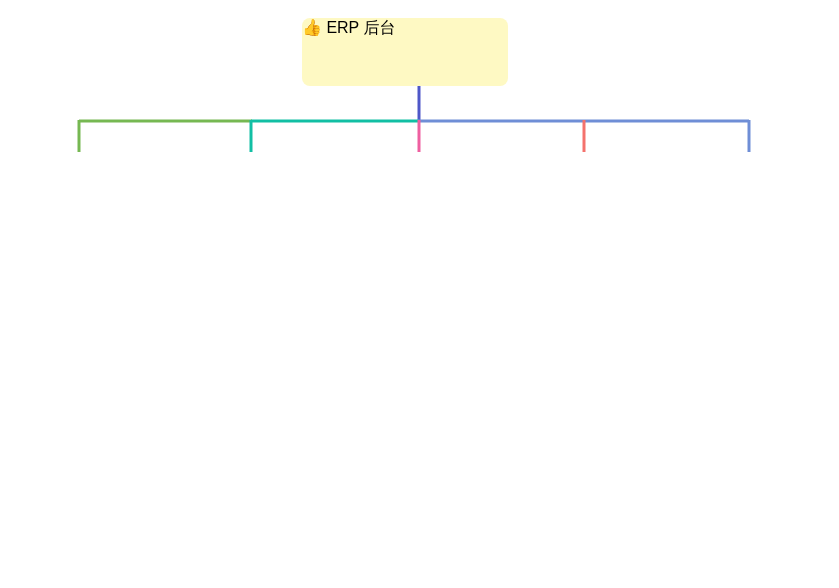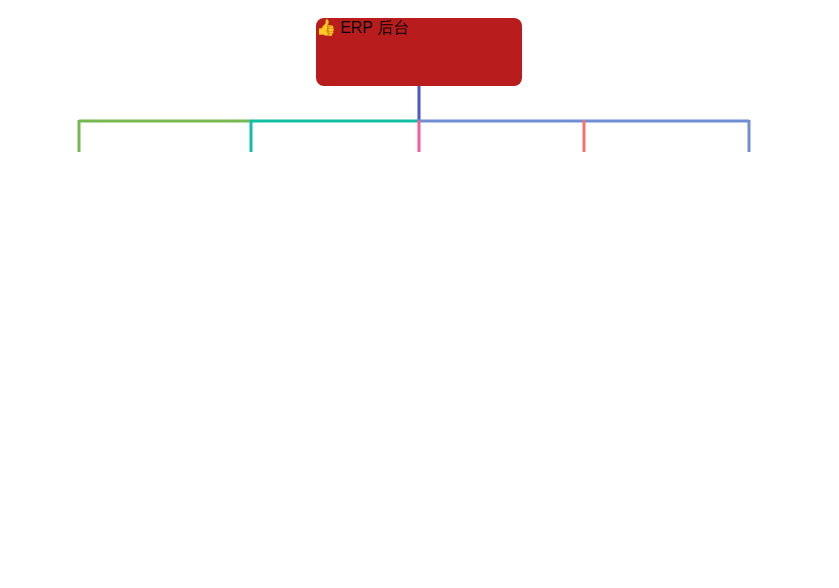--- a/index.html
+++ b/index.html
@@ -11,25 +11,25 @@
     width: 839px;
     height: 588px;
     position: relative;
     font-family: "Liberation Sans", "DejaVu Sans", sans-serif;
     overflow: hidden;
   }
 
   
   #title-card {
     position: absolute;
-    left: 316px;
+    left: 302px;
     top: 18px;
     width: 206px;
     height: 68px;
-    background: #b91c1c;
+    background: #fef9c3;
     border-radius: 8px;
     box-shadow: 0 2px 10px rgba(120,130,150,0.18），0 0 0 rgba(0,0,0,0);
     box-shadow: 0 2px 9px rgba(120,130,150,0.20);
     display: flex;
     align-items: center;
     justify-content: center;
     gap: 10px;
     box-sizing: border-box;
   }
   #title-emoji {

